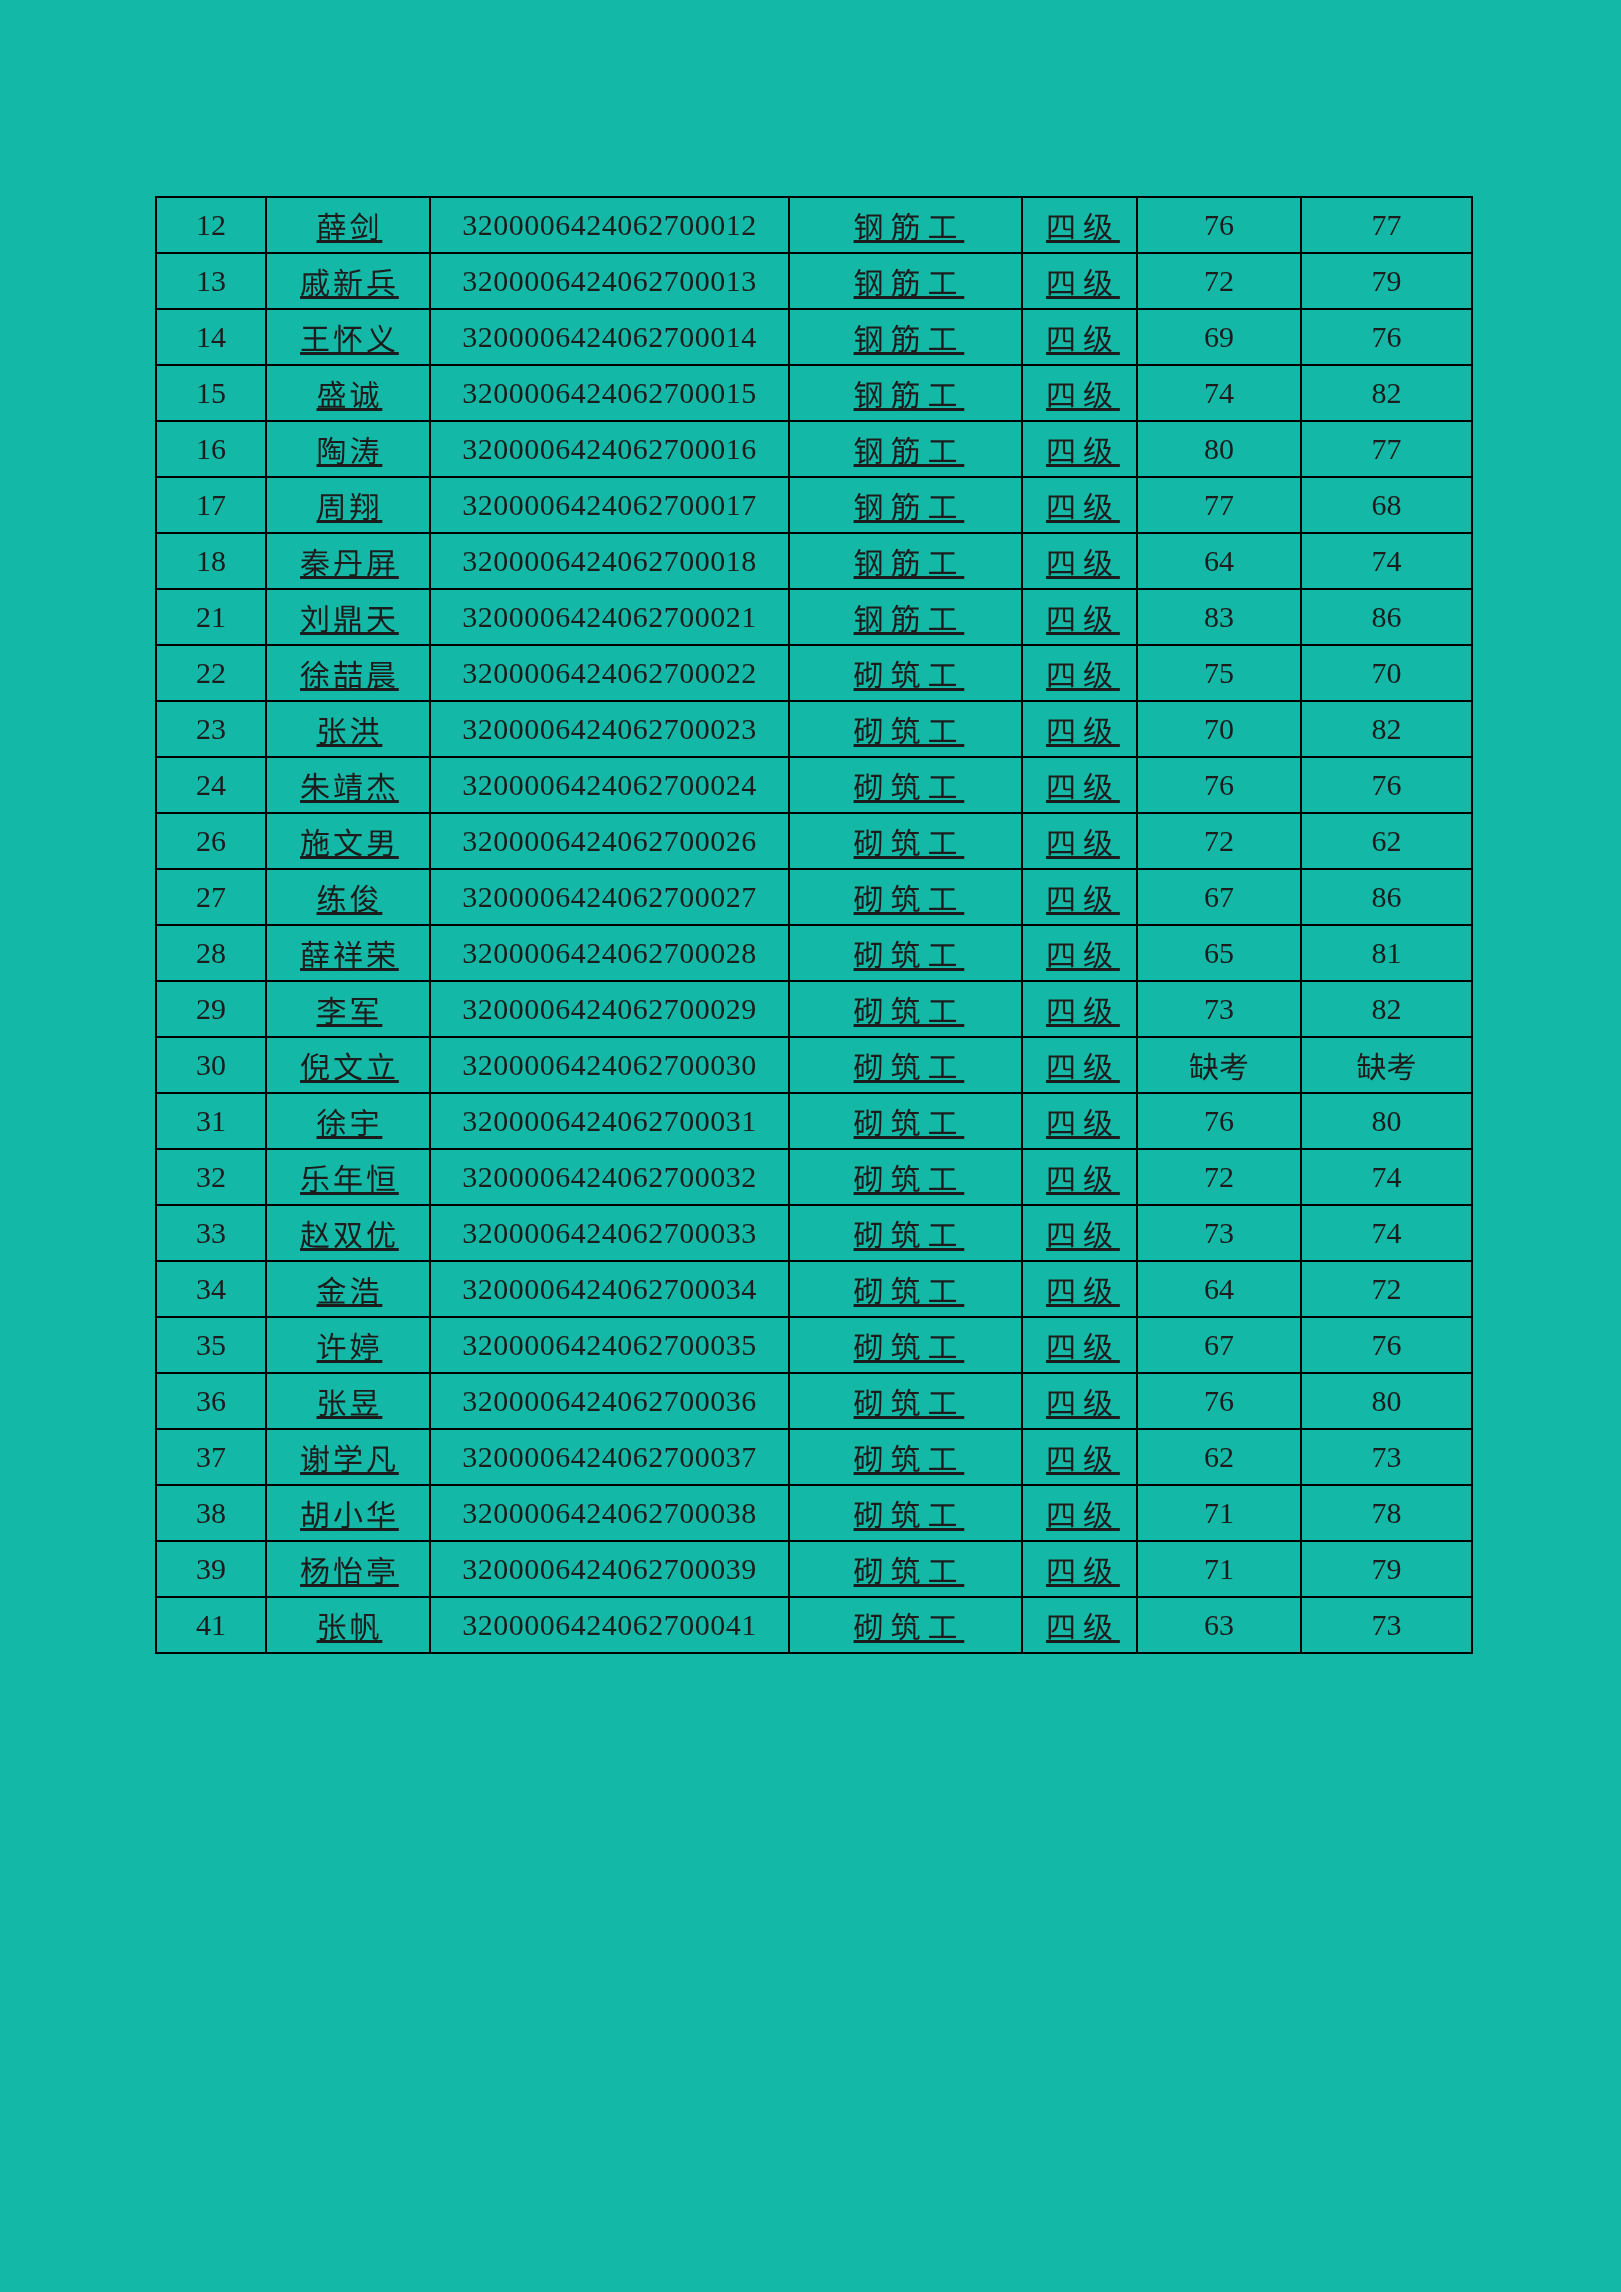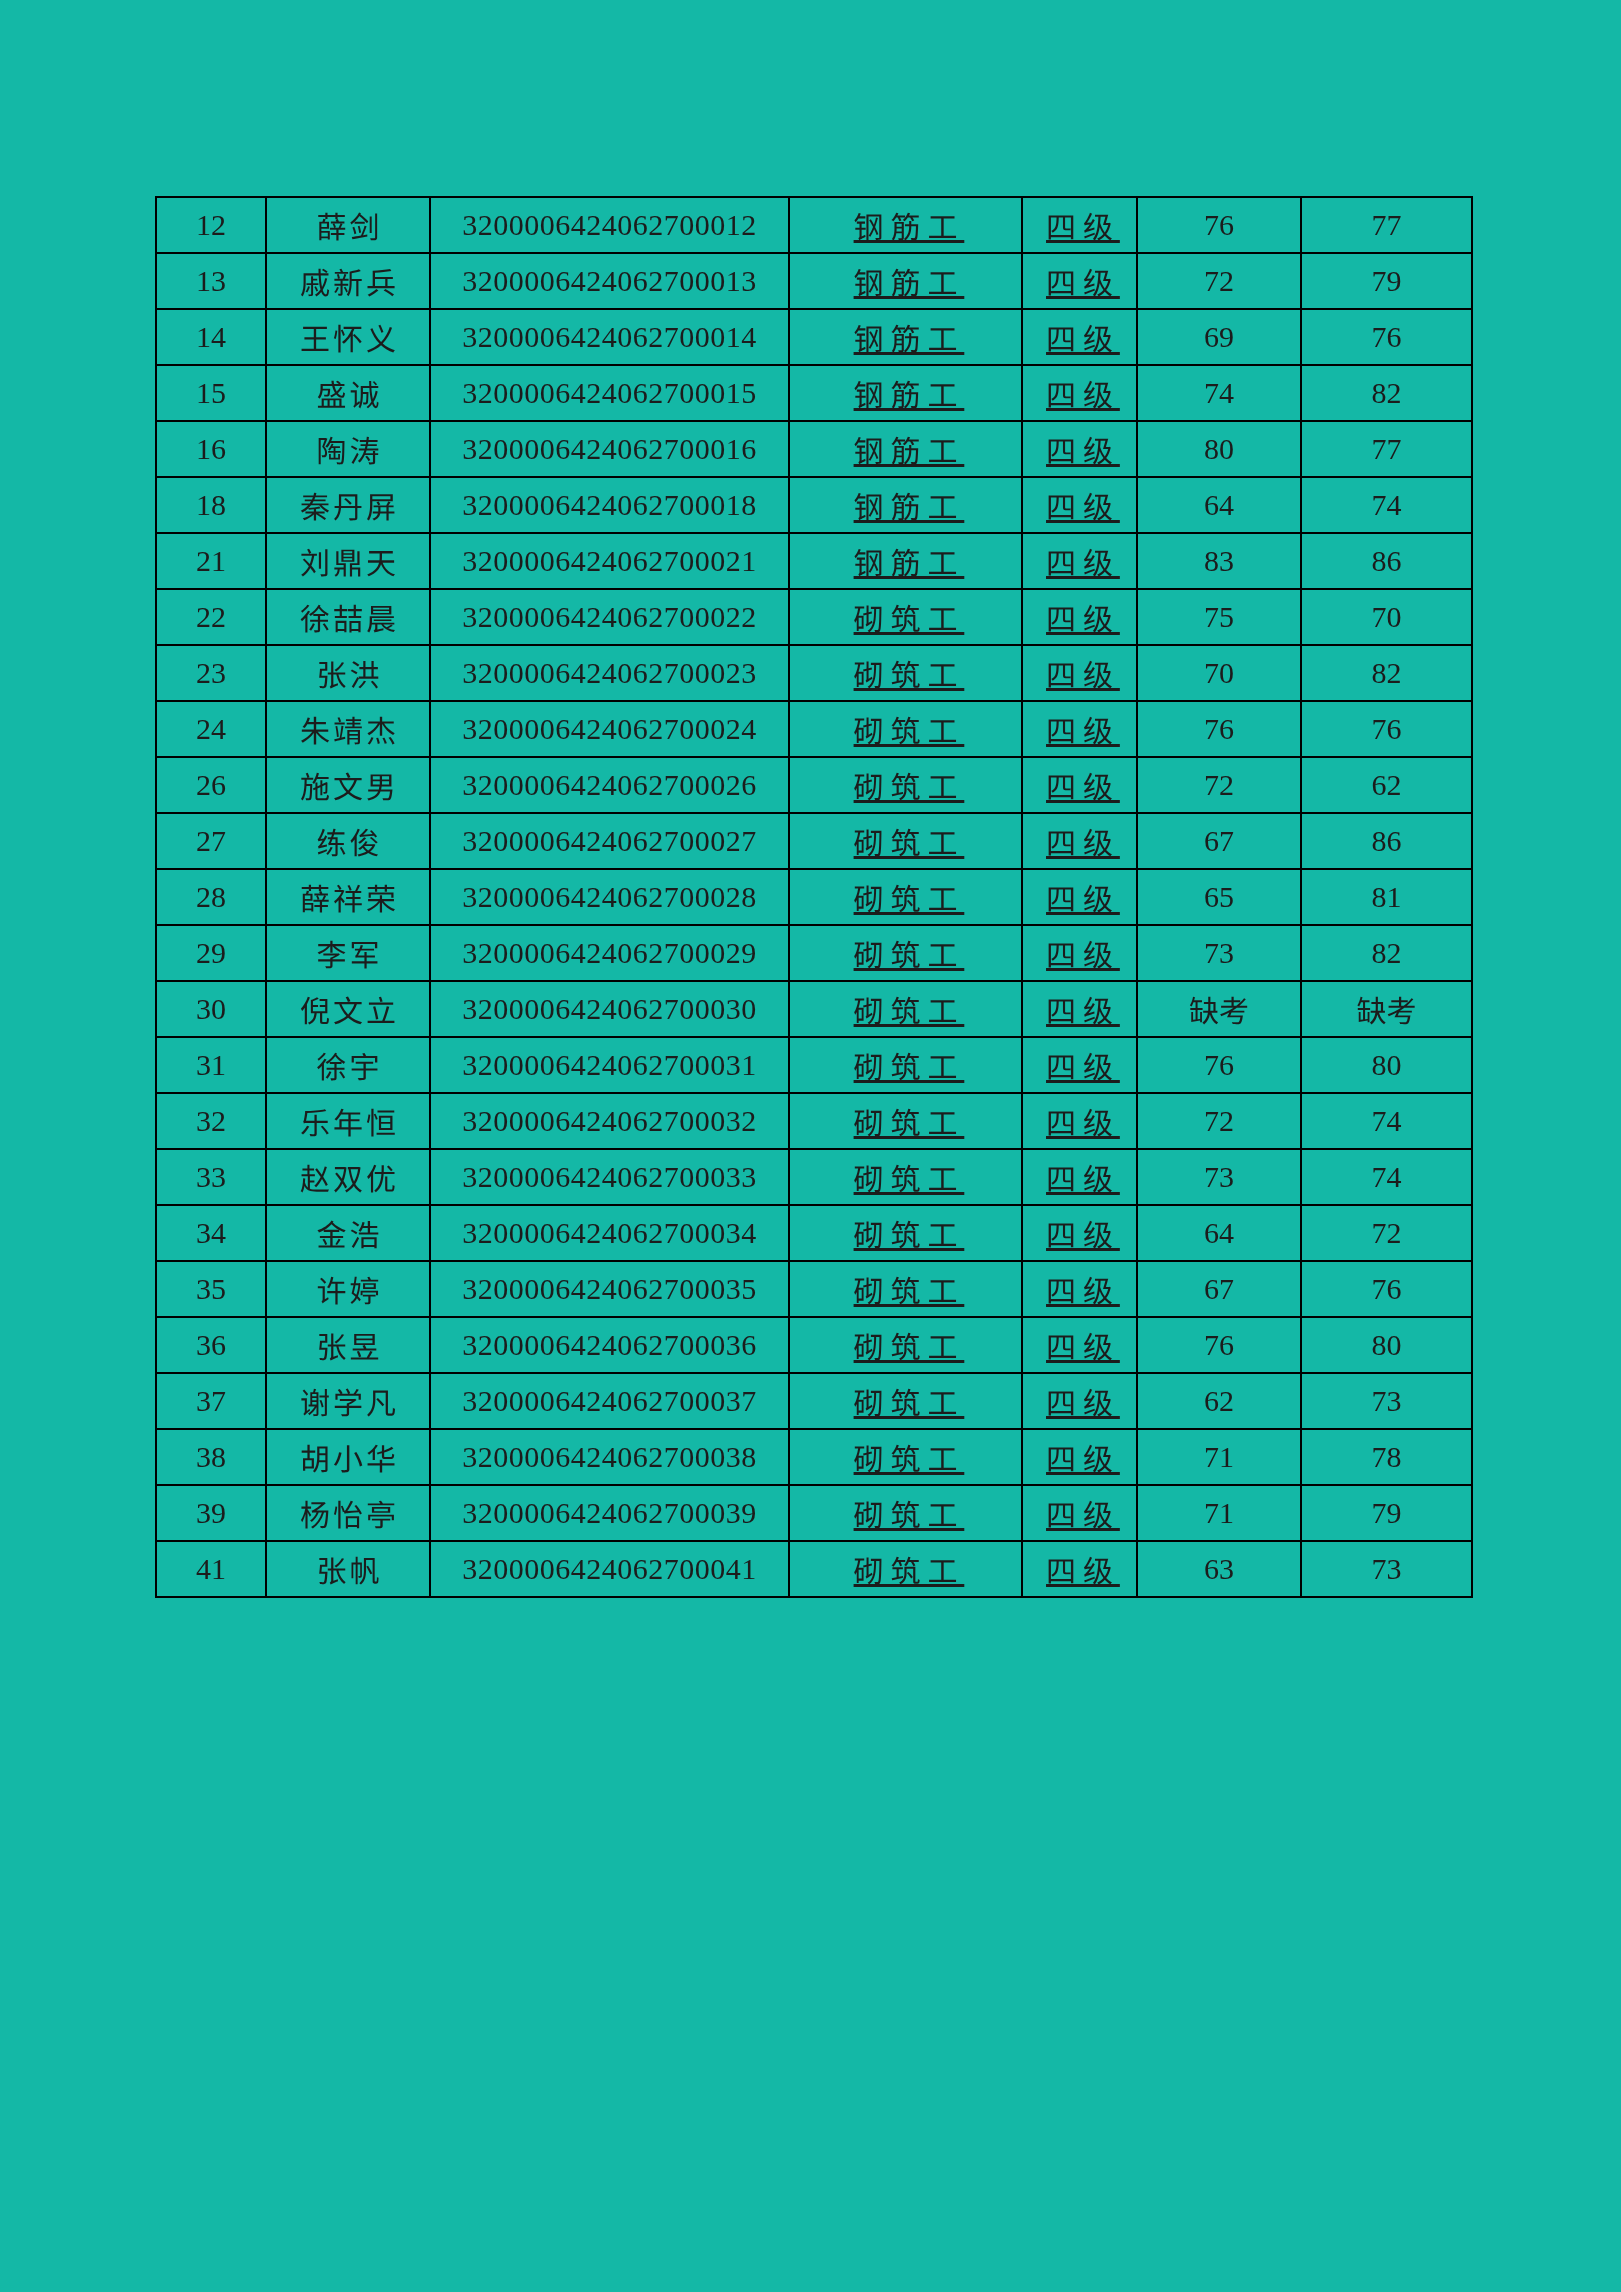--- a/index.html
+++ b/index.html
@@ -38,20 +38,21 @@
     padding: 0;
     overflow: hidden;
     white-space: nowrap;
   }
   td.cjk {
     font-size: 27.4px;
   }
   td.c-name {
     letter-spacing: 2.9px;
     text-indent: 2.9px;
+    text-decoration: underline;
   }
   td.c-trade, td.c-level {
     letter-spacing: 6.9px;
     text-indent: 6.9px;
     text-decoration: underline;
   }
   td.c-id {
     letter-spacing: 0.5px;
     margin-top: 16px;
   }
@@ -114,20 +115,29 @@
   <tr>
     <td class="c-seq">16</td>
     <td class="c-name cjk">陶涛</td>
     <td class="c-id">3200006424062700016</td>
     <td class="c-trade cjk">钢筋工</td>
     <td class="c-level cjk">四级</td>
     <td class="c-score1">80</td>
     <td class="c-score2">77</td>
   </tr>
 
+  <tr>
+    <td class="c-seq">17</td>
+    <td class="c-name cjk">周翔</td>
+    <td class="c-id">3200006424062700017</td>
+    <td class="c-trade cjk">钢筋工</td>
+    <td class="c-level cjk">四级</td>
+    <td class="c-score1">77</td>
+    <td class="c-score2">68</td>
+  </tr>
 
   <tr>
     <td class="c-seq">18</td>
     <td class="c-name cjk">秦丹屏</td>
     <td class="c-id">3200006424062700018</td>
     <td class="c-trade cjk">钢筋工</td>
     <td class="c-level cjk">四级</td>
     <td class="c-score1">64</td>
     <td class="c-score2">74</td>
   </tr>

